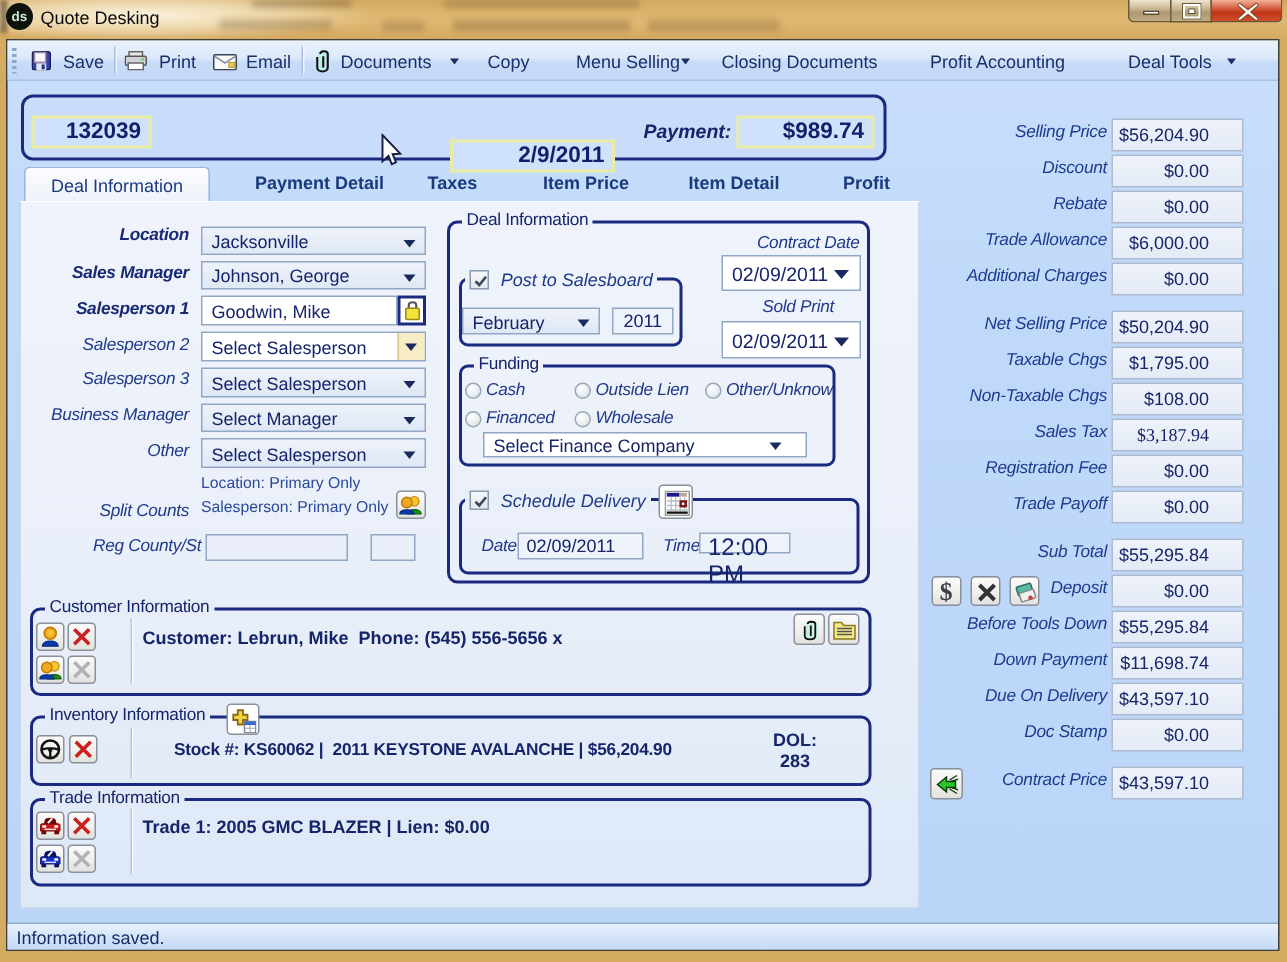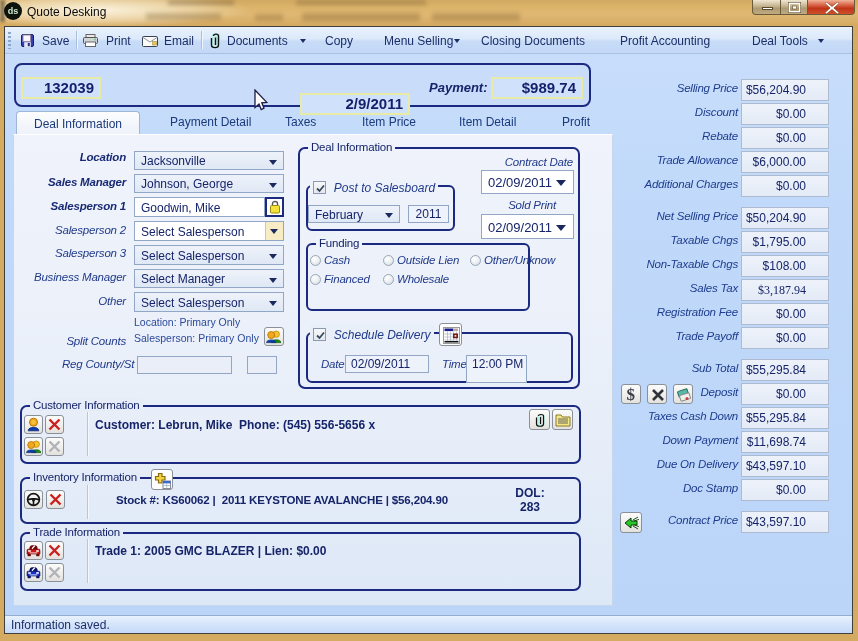--- a/index.html
+++ b/index.html
@@ -39,21 +39,21 @@
 
 #hdrbar { left:9px; top:36px; width:577px; height:44px; border:2px solid #1b2a80; border-radius:8px; background:#c9ddfb; }
 .ybox { position:absolute; border:2px solid #e7eba6; background:#cfe1fb; color:#121f6b; font-weight:bold; font-size:15px; text-align:right; }
 #cmb-quote { position:absolute; left:95px; top:13px; width:148px; height:21px; background:#fff; border:1px solid #aab6c6; }
 #cmb-quote span { position:absolute; left:8px; top:3px; font-size:12px; color:#16246a; }
 #cmb-quote .dbtn { position:absolute; right:0; top:0; width:14px; height:19px; background:linear-gradient(180deg,#fdf6e2 0%,#f9d98a 35%,#f6cf6e 70%,#fbeec8 100%); border-left:1px solid #d8dde8; }
 #cmb-quote .dbtn i { position:absolute; left:3px; top:7px; width:0; height:0; border-left:4px solid transparent; border-right:4px solid transparent; border-top:5px solid #16163e; }
 
 
 .tab-active { left:11px; top:84px; width:124px; height:24px; background:linear-gradient(180deg,#fdfdfe 0%,#f2f5fb 60%,#eef2fa 100%); border:1px solid #9eb6d8; border-bottom:none; border-radius:4px 4px 0 0; color:#1a3a7c; font-size:12px; text-align:center; line-height:24px; }
-.tab { position:absolute; top:88px; font-size:12px; color:#1a3a7c; }
+.tab { position:absolute; top:88px; font-size:12px; color:#1a3a7c;font-weight:bold; }
 
 
 #panel { left:8px; top:107px; width:600px; height:472px; background:linear-gradient(180deg,#f0f3fb 0%,#e9eff9 55%,#dde8f7 100%); border:1px solid #c8d6ec; border-top:1px solid #fff; }
 
 
 .lbl { position:absolute; font-size:11.5px; letter-spacing:-0.2px; font-style:italic; color:#203a8a; text-align:right; white-space:nowrap; }
 .lblb { font-weight:bold; color:#182a74; }
 
 .fld { position:absolute; border:1px solid #91a7c5; background:linear-gradient(180deg,#eef2fa,#dfe8f5); font-size:12px; color:#16246a; }
 .fld .t { position:absolute; left:6px; top:2px; white-space:nowrap; }
@@ -254,32 +254,36 @@
                 <path d="M2 5.5 L4.5 8 L9 2.5" fill="none" stroke="#3a4a5a" stroke-width="1.8"></path>
               </svg></span>
           <span style="font-size:12px;font-style:italic;color:#203a8a;vertical-align:middle;">&nbsp;Post to Salesboard</span>
         </div>
         <div class="fld" style="left:8px;top:56px;width:92px;height:18px;">
             <span class="t" style="top:2px">February</span>
             <span class="ar" style="top:7px"></span>
           </div>
         <div class="abs" style="left:108px;top:56px;width:41px;height:18px;border:1px solid #91a7c5;background:#eef2fa;font-size:12px;color:#16246a;text-align:center;line-height:16px;">2011</div>
 
-        <div class="grp" style="left:6px;top:94px;width:224px;height:68px;border-radius:6px;">
+        <div class="grp" style="left:6px;top:94px;width:251px;height:68px;border-radius:6px;">
           <div class="gtitle">Funding</div>
           <div class="radio" style="left:2px;top:10px;"></div>
             <div class="lbl" style="left:16px;top:9px;text-align:center;">Cash</div>
           <div class="radio" style="left:75px;top:10px;"></div>
             <div class="lbl" style="left:89px;top:9px;text-align:left;">Outside Lien</div>
           <div class="radio" style="left:162px;top:10px;"></div>
             <div class="lbl" style="left:176px;top:9px;text-align:left;">Other/Unknow</div>
           <div class="radio" style="left:2px;top:29px;"></div>
             <div class="lbl" style="left:16px;top:28px;text-align:left;">Financed</div>
           <div class="radio" style="left:75px;top:29px;"></div>
             <div class="lbl" style="left:89px;top:28px;text-align:left;">Wholesale</div>
+          <div class="fld white" style="left:14px;top:43px;width:216px;height:17px;">
+              <span class="t" style="top:1px">Select Finance Company</span>
+              <span class="ar" style="top:6px;right:16px"></span>
+            </div>
         </div>
 
         <div class="grp" style="left:6px;top:183px;width:267px;height:51px;border-radius:6px;"></div>
         <div class="abs" style="left:10px;top:176px;background:#e9eff9;padding:0 3px;height:15px;">
           <span class="chk" style="position:relative;display:inline-block;vertical-align:middle;"><svg width="11" height="11" viewBox="0 0 11 11">
                 <path d="M2 5.5 L4.5 8 L9 2.5" fill="none" stroke="#3a4a5a" stroke-width="1.8"></path>
               </svg></span>
           <span style="font-size:12px;font-style:italic;color:#203a8a;vertical-align:middle;">&nbsp;Schedule Delivery</span>
         </div>
         <div class="btn" style="left:139px;top:174px;width:23px;height:23px;background:#fff;">
@@ -288,21 +292,21 @@
               <rect x="1.5" y="1.5" width="8.5" height="2.6" fill="#1a1a8a"></rect>
               <rect x="10" y="1.5" width="5" height="2.6" fill="#b8a8a0"></rect>
               <path d="M1.5 7 H15.5 M1.5 10 H15.5 M1.5 13 H15.5 M4.5 4.5 V14 M7.5 4.5 V14 M10.5 4.5 V14 M13.5 4.5 V14" stroke="#b8c0c8" stroke-width="0.9"></path>
               <rect x="10.8" y="7.3" width="3.4" height="3.2" fill="none" stroke="#7a1818" stroke-width="1.6"></rect>
               <rect x="1.5" y="14" width="14" height="1.5" fill="#111"></rect>
             </svg>
         </div>
         <div class="lbl" style="left:21px;top:209px;text-align:left;">Date</div>
         <div class="abs" style="left:45px;top:206px;width:84px;height:18px;border:1px solid #91a7c5;background:#eef2fa;font-size:12px;color:#16246a;padding:1px 0 0 5px;">02/09/2011</div>
         <div class="lbl" style="left:142px;top:209px;text-align:left;">Time</div>
-        <div class="abs" style="left:166px;top:206px;width:61px;height:28px;border:1px solid #91a7c5;background:#eef2fa;font-size:12px;color:#16246a;padding:1px 0 0 5px;">12:00 PM</div>
+        <div class="abs" style="left:166px;top:206px;width:61px;height:14px;border:1px solid #91a7c5;background:#eef2fa;font-size:16px;color:#16246a;padding:1px 0 0 5px;">12:00 PM</div>
       </div>
 
       <div class="grp" style="left:6px;top:270px;width:561px;height:59px;">
         <div class="gtitle" style="background:#e6edf8;">Customer Information</div>
         <div class="btn" style="left:2px;top:8px;width:19px;height:19px;">
             <svg width="15" height="15" viewBox="0 0 15 15">
               <circle cx="7.5" cy="5.2" r="4" fill="#f2a81c" stroke="#b87808" stroke-width="1"></circle>
               <circle cx="7.5" cy="5.2" r="2.2" fill="#f8c03a"></circle>
               <path d="M2.2 13.8 C2.2 9.2 12.8 9.2 12.8 13.8 Z" fill="#0a3ab0" stroke="#082a7a" stroke-width="0.8"></path>
             </svg>
@@ -430,21 +434,21 @@
     <div class="rlbl" style="top:255px;">Sales Tax</div>
       <div class="rbox" style="top:252px;font-family:Liberation Serif, serif;">$3,187.94</div>
     <div class="rlbl" style="top:279px;">Registration Fee</div>
       <div class="rbox" style="top:276px;">$0.00</div>
     <div class="rlbl" style="top:303px;">Trade Payoff</div>
       <div class="rbox" style="top:300px;">$0.00</div>
     <div class="rlbl" style="top:335px;">Sub Total</div>
       <div class="rbox" style="top:332px;">$55,295.84</div>
     <div class="rlbl" style="top:359px;">Deposit</div>
       <div class="rbox" style="top:356px;">$0.00</div>
-    <div class="rlbl" style="top:383px;">Taxes Cash Down</div>
+    <div class="rlbl" style="top:383px;">Before Tools Down</div>
       <div class="rbox" style="top:380px;">$55,295.84</div>
     <div class="rlbl" style="top:407px;">Down Payment</div>
       <div class="rbox" style="top:404px;">$11,698.74</div>
     <div class="rlbl" style="top:431px;">Due On Delivery</div>
       <div class="rbox" style="top:428px;">$43,597.10</div>
     <div class="rlbl" style="top:455px;">Doc Stamp</div>
       <div class="rbox" style="top:452px;">$0.00</div>
     <div class="rlbl" style="top:487px;">Contract Price</div>
       <div class="rbox" style="top:484px;">$43,597.10</div>
     <div class="btn" style="left:616px;top:357px;width:20px;height:20px;">

